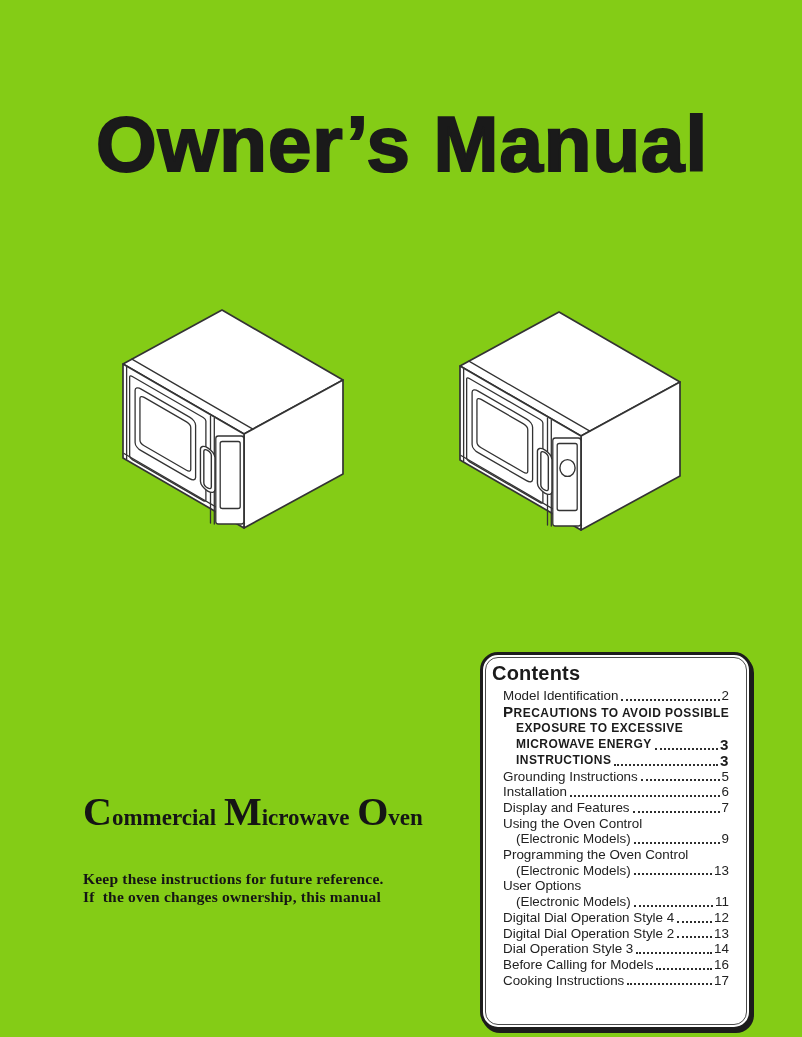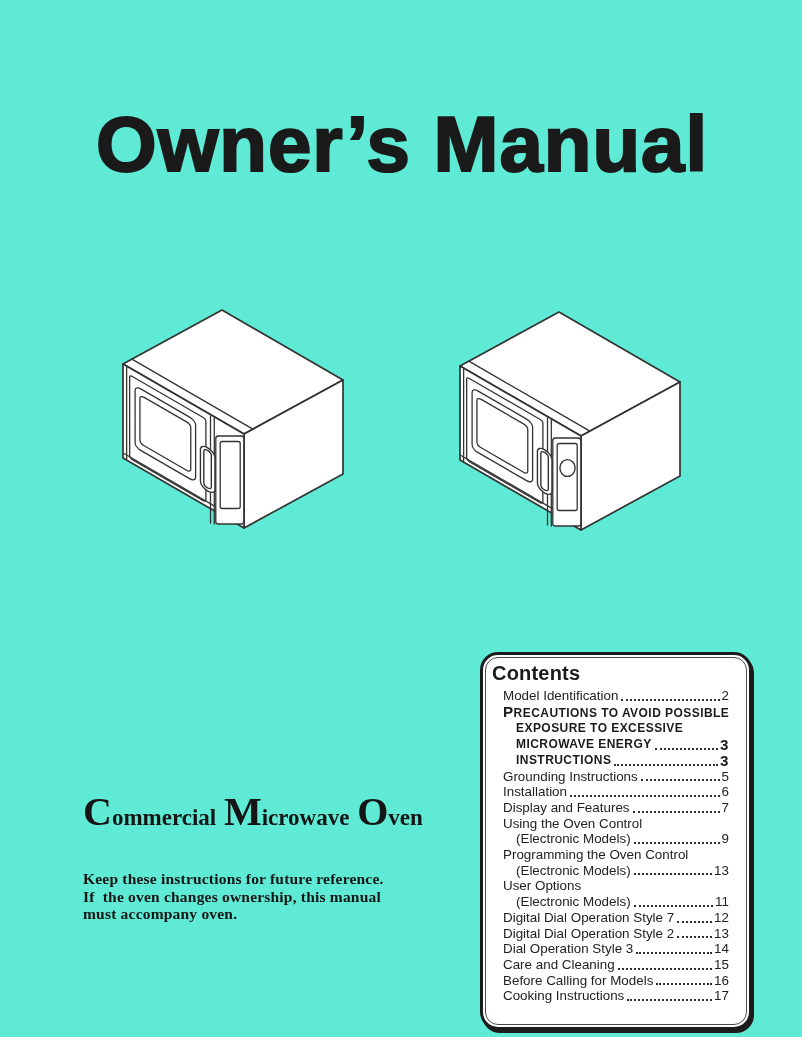--- a/index.html
+++ b/index.html
@@ -1,17 +1,17 @@
 <!DOCTYPE html>
 <html><head>
 <meta charset="utf-8">
 <style>
   html, body { margin:0; padding:0; background:#ffffff; }
   .page {
-    position:relative; width:802px; height:1037px; background:#5eead4;
+    position:relative; width:802px; height:1037px; background:#84cc16;
     font-family:"Liberation Sans", sans-serif; color:#1e1e1e; overflow:hidden;
   }
   .main-title {
     position:absolute; left:96px; top:100px;
     font-size:78px; font-weight:bold; letter-spacing:1px; line-height:1.15;
     color:#1a1a1a; -webkit-text-stroke:2.1px #1a1a1a; white-space:nowrap;
   }
   .mw-svg { position:absolute; }
   #mw-left  { left:115px; top:302px; }
   #mw-right { left:452px; top:304px; }
@@ -160,53 +160,47 @@
         </div>
         <div class="toc-line">
           <span>User Options</span>
         </div>
         <div class="toc-line ind">
           <span>(Electronic Models)</span>
           <span class="dots"></span>
           <span class="pg">11</span>
         </div>
         <div class="toc-line">
-          <span>Digital Dial Operation Style 7</span>
+          <span>Digital Dial Operation Style 4</span>
           <span class="dots"></span>
           <span class="pg">12</span>
         </div>
         <div class="toc-line">
           <span>Digital Dial Operation Style 2</span>
           <span class="dots"></span>
           <span class="pg">13</span>
         </div>
         <div class="toc-line">
           <span>Dial Operation Style 3</span>
           <span class="dots"></span>
           <span class="pg">14</span>
-        </div>
-        <div class="toc-line">
-          <span>Care and Cleaning</span>
-          <span class="dots"></span>
-          <span class="pg">15</span>
         </div>
         <div class="toc-line">
           <span>Before Calling for Models</span>
           <span class="dots"></span>
           <span class="pg">16</span>
         </div>
         <div class="toc-line">
           <span>Cooking Instructions</span>
           <span class="dots"></span>
           <span class="pg">17</span>
         </div>
       </div>
   </div>
 
   <div class="product-name"><span><span class="initial">C</span>ommercial</span> <span><span class="initial">M</span>icrowave</span> <span><span class="initial">O</span>ven</span></div>
 
   <div class="notice">
     <div>Keep these instructions for future reference.</div>
     <div>If  the oven changes ownership, this manual</div>
-    <div>must accompany oven.</div>
   </div>
 
 </div>
 
 </body></html>

